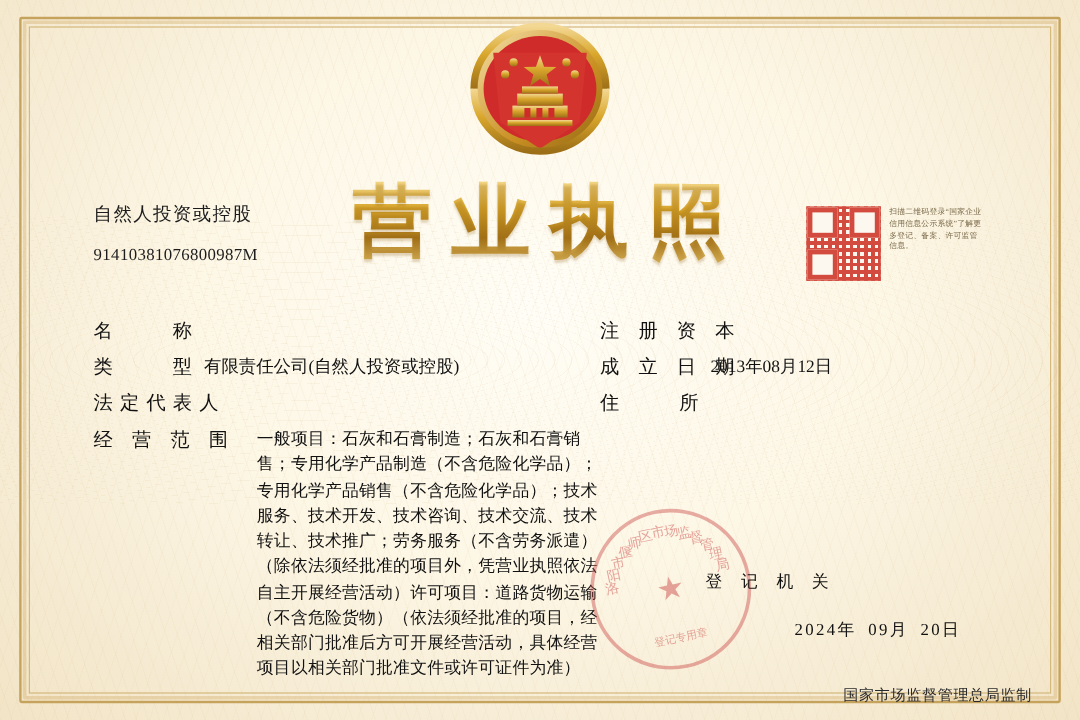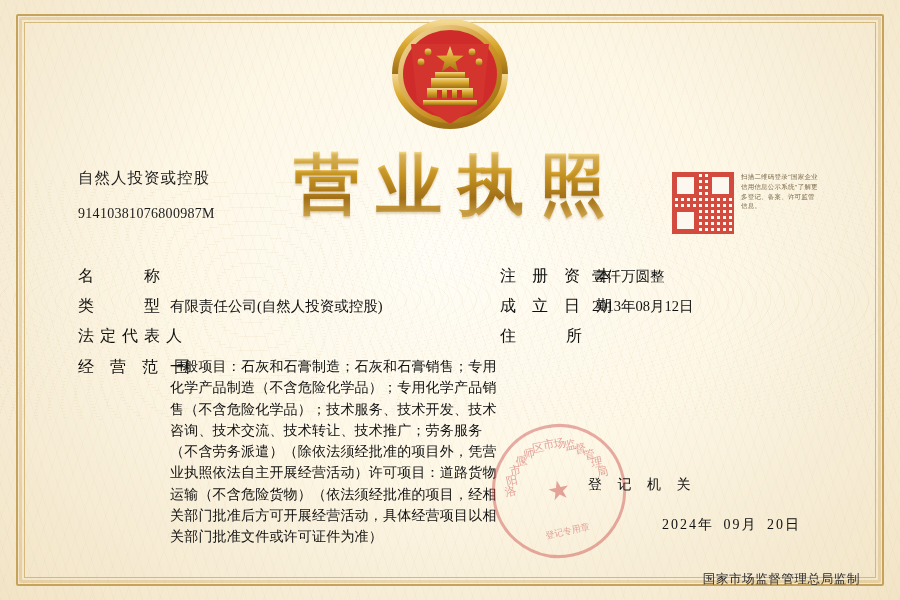--- a/index.html
+++ b/index.html
@@ -191,20 +191,21 @@
   .val {
     font-size: 14.5px;
     color: #111;
     line-height: 1.45;
     flex: 1;
   }
   .val.scope {
     font-size: 14px;
     line-height: 1.52;
     letter-spacing: .2px;
+    margin-left: 44px;
   }
   .row-scope .lbl { padding-top: 1px; }
 
   
   .authority {
     position: absolute;
     left: 588px;
     top: 476px;
     font-size: 14px;
     letter-spacing: 6px;
@@ -375,21 +376,20 @@
     </div>
     <div class="row row-scope">
       <div class="lbl wide">经 营 范 围</div>
       <div class="val scope">一般项目：石灰和石膏制造；石灰和石膏销售；专用化学产品制造（不含危险化学品）；专用化学产品销售（不含危险化学品）；技术服务、技术开发、技术咨询、技术交流、技术转让、技术推广；劳务服务（不含劳务派遣）（除依法须经批准的项目外，凭营业执照依法自主开展经营活动）许可项目：道路货物运输（不含危险货物）（依法须经批准的项目，经相关部门批准后方可开展经营活动，具体经营项目以相关部门批准文件或许可证件为准）</div>
     </div>
   </div>
 
   <div class="fields-right">
     <div class="row">
       <div class="lbl">注 册 资 本</div>
-      <div class="val">壹仟万圆整</div>
     </div>
     <div class="row">
       <div class="lbl">成 立 日 期</div>
       <div class="val">2013年08月12日</div>
     </div>
     <div class="row">
       <div class="lbl">住　　所</div>
     </div>
   </div>
 

